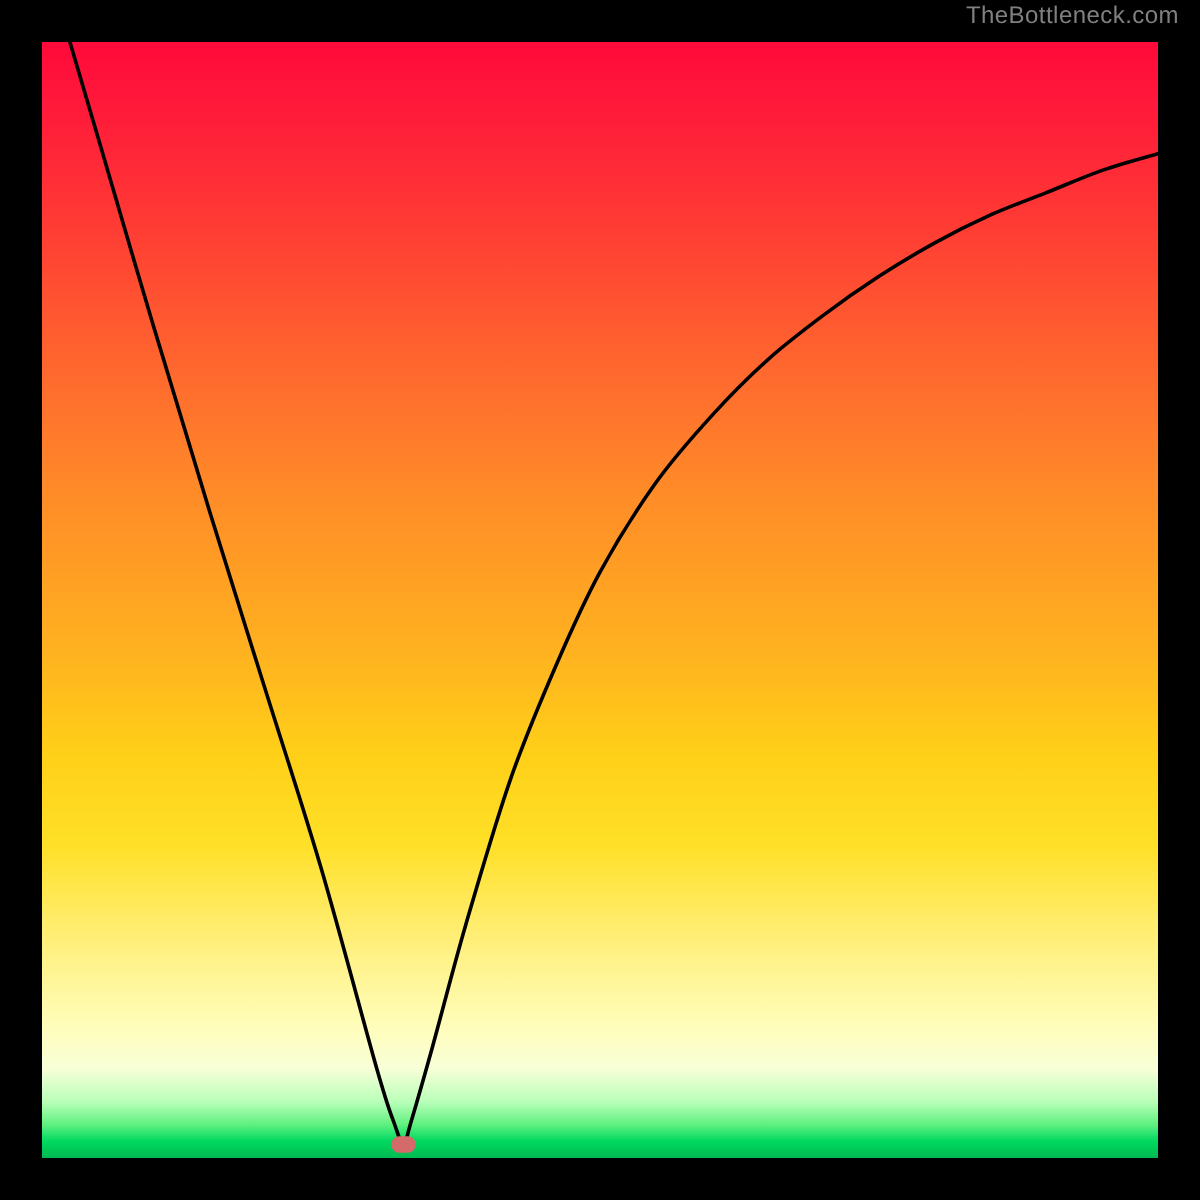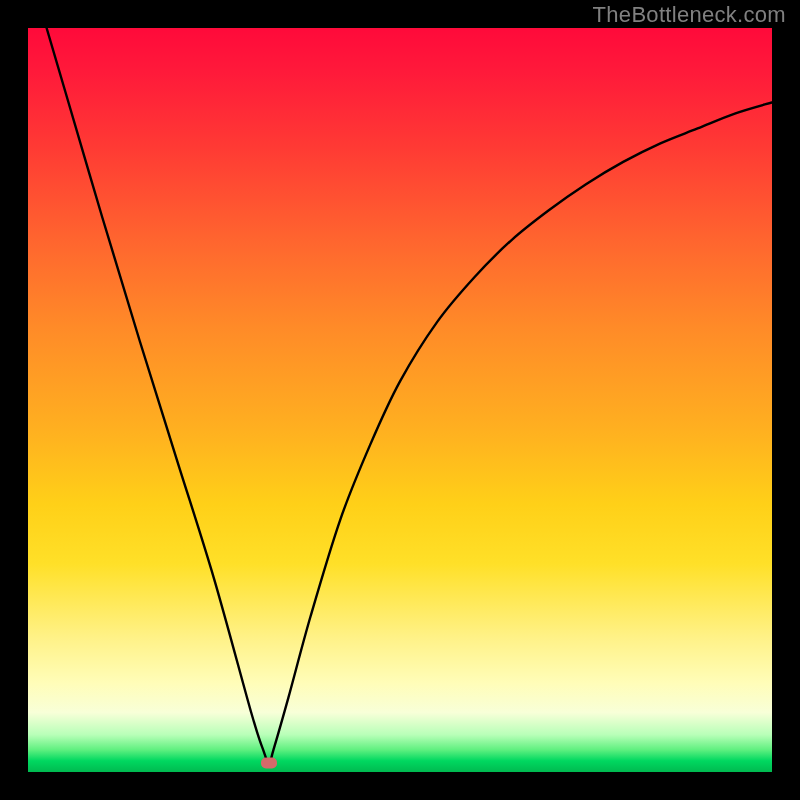--- a/index.html
+++ b/index.html
@@ -15,21 +15,21 @@
     position: relative;
     width: 800px;
     height: 800px;
     background: #000;
   }
   .watermark {
     position: absolute;
     top: 2px;
     right: 14px;
     color: #808080;
-    font-size: 22px;
+    font-size: 16px;
     font-weight: 400;
     letter-spacing: 0.3px;
     z-index: 5;
     margin-left: 40px;
   }
   .plot {
     position: absolute;
     left: 28px;
     top: 28px;
     width: 744px;

